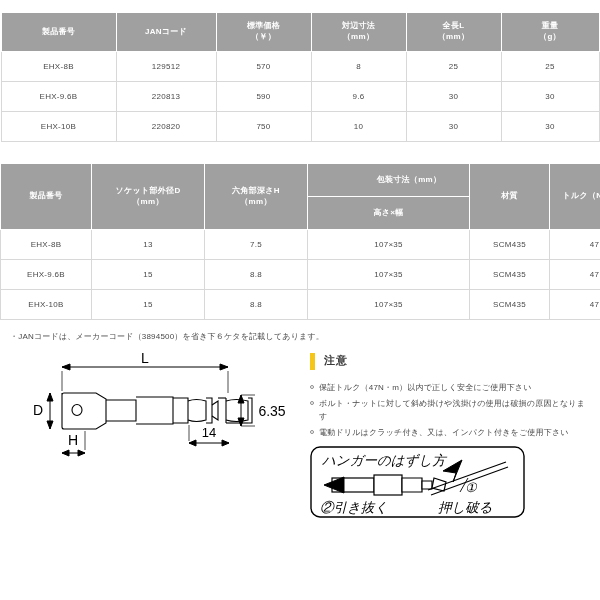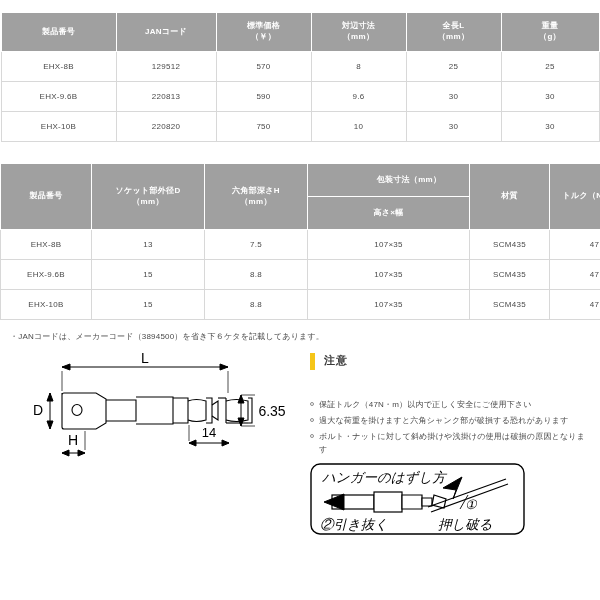--- a/index.html
+++ b/index.html
@@ -118,21 +118,21 @@
     position: absolute;
     left: 0;
     top: 4px;
     width: 4px;
     height: 4px;
     border: 1px solid #8d8d8d;
     border-radius: 50%;
     background: #ffffff;
     box-sizing: border-box;
   }
-  ul.bullet-list { margin: 28px 0 0 0; padding: 0; }
+  ul.bullet-list { margin: 11px 0 0 0; padding: 0; }
 
   
   .caution-col {
     position: absolute;
     left: 300px;
     top: 8px;
     width: 280px;
   }
   
   .usage-col {
@@ -342,22 +342,22 @@
     </svg>
   </div>
 
   <div class="caution-col">
     <div class="sec-head">
       <div class="sec-bar"></div>
       <div class="sec-title">注意</div>
     </div>
     <ul class="bullet-list">
       <li>保証トルク（47N・m）以内で正しく安全にご使用下さい</li>
-      <li>過大な荷重を掛けますと六角シャンク部が破損する恐れがあります</li>
       <li>ボルト・ナットに対して斜め掛けや浅掛けの使用は破損の原因となります</li>
+      <li>電動ドリルはクラッチ付き、又は、インパクト付きをご使用下さい</li>
     </ul>
 
     <div class="hanger-box">
       <svg width="215" height="72" viewBox="0 0 215 72">
         <rect x="1" y="1" width="213" height="70" rx="9" ry="9" fill="#fff" stroke="#000" stroke-width="1.4"></rect>
         <text x="12" y="19" font-size="13.5" fill="#000" font-family="'Liberation Sans', sans-serif">ハンガーのはずし方</text>
 
         <g stroke="#000" fill="#fff" stroke-width="1.2">
           <rect x="22" y="32" width="42" height="14"></rect>
           <rect x="64" y="29" width="28" height="20"></rect>

